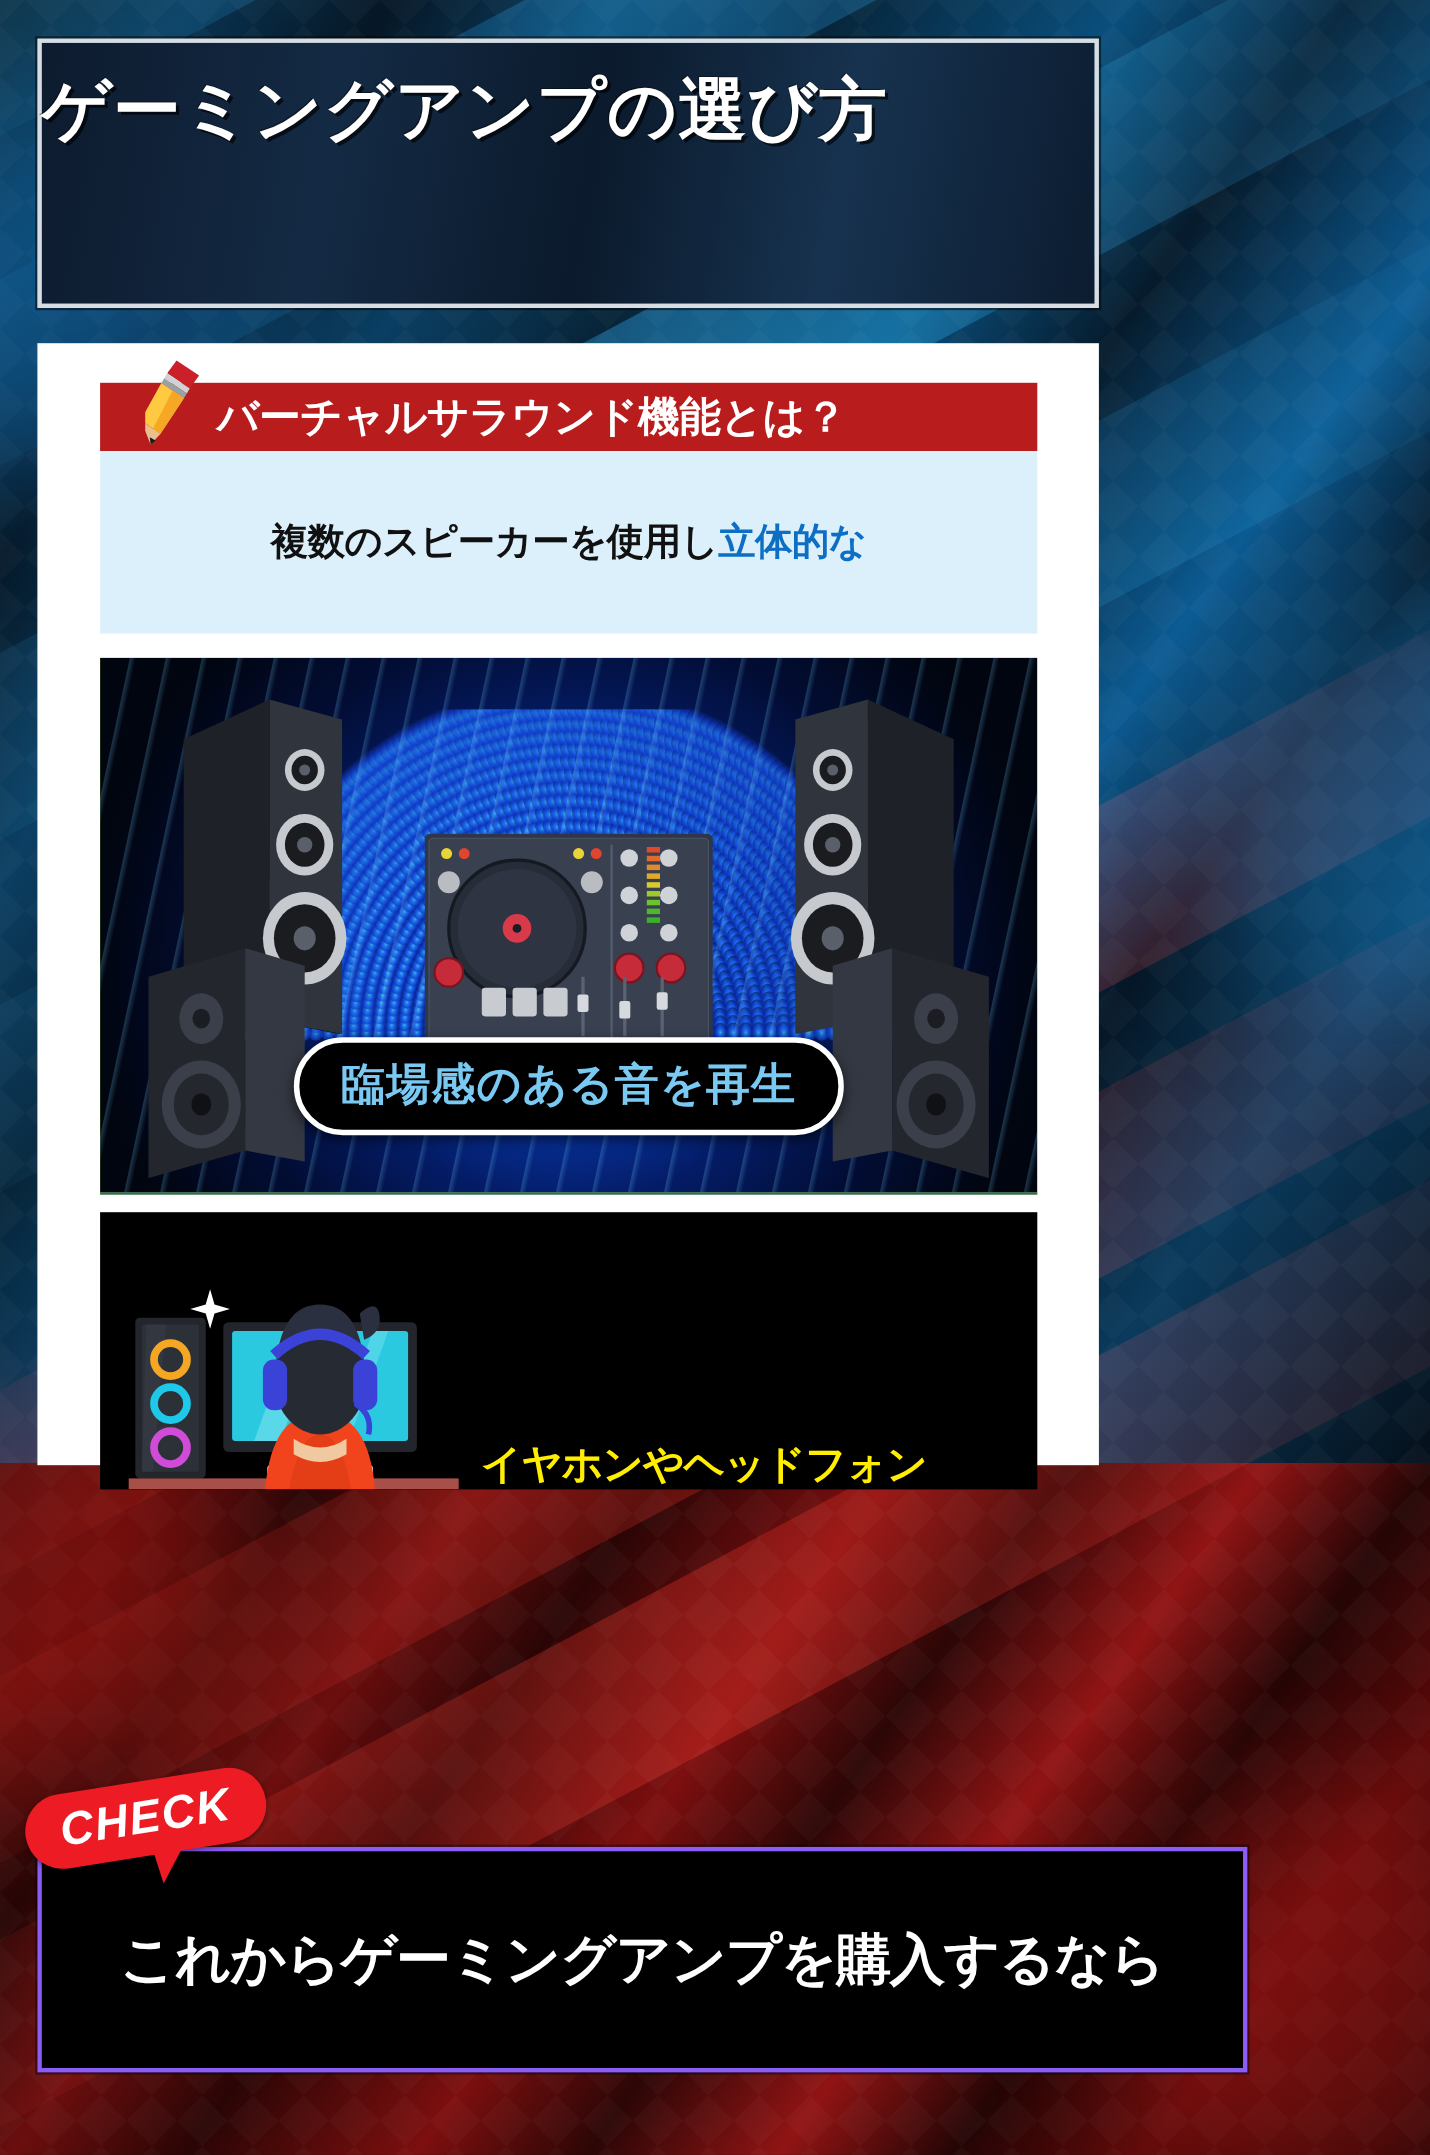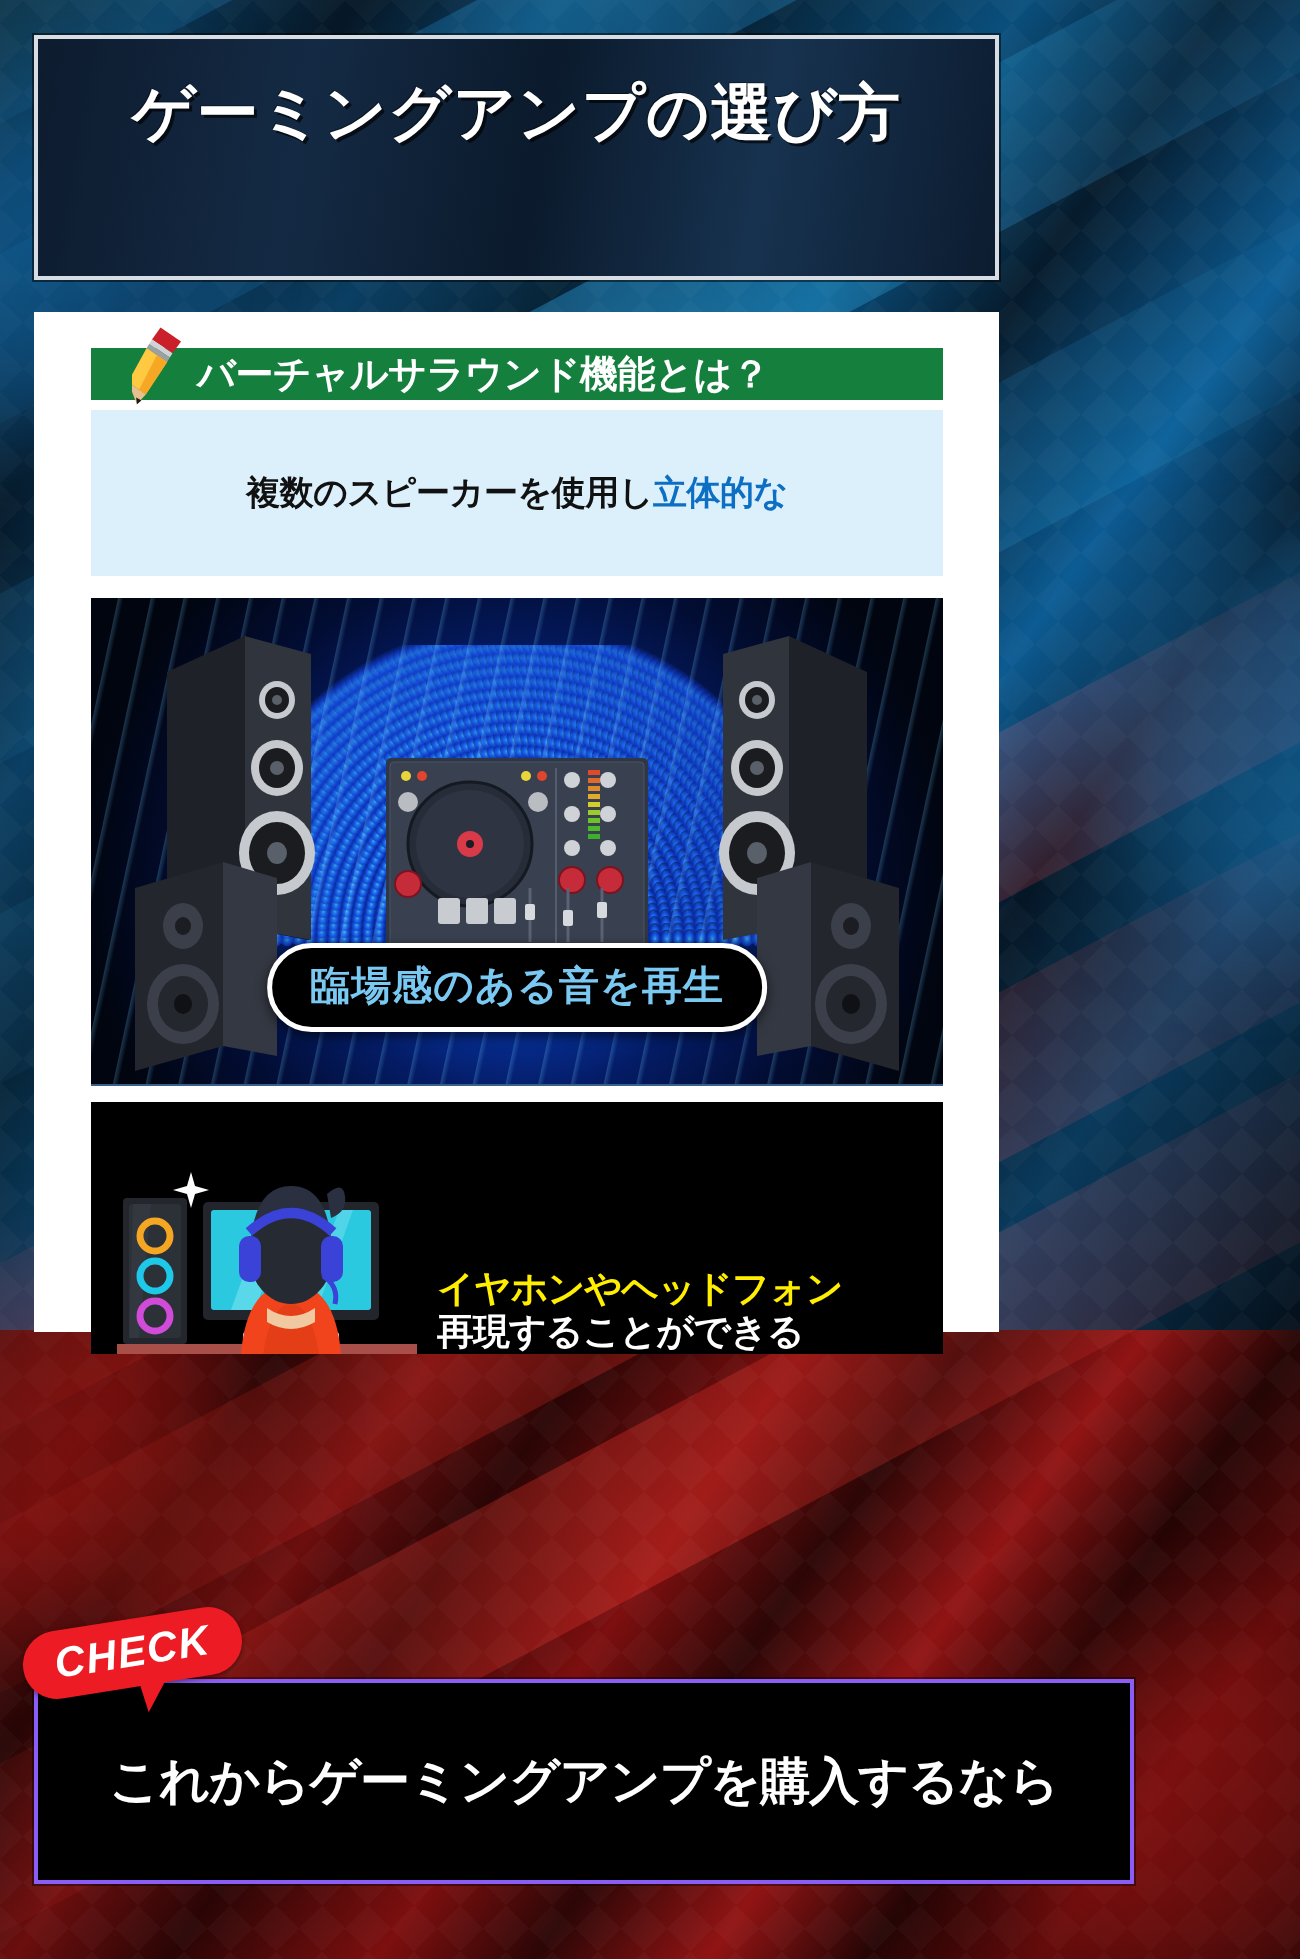--- a/index.html
+++ b/index.html
@@ -49,22 +49,22 @@
   }
   .glow-blue { position:absolute; border-radius:50%; filter:blur(60px); }
 
   
   #header {
     position:absolute; left:34px; top:35px; width:965px; height:245px;
     z-index:5;
     border:4px solid #d8dde3;
     background:linear-gradient(100deg,#0d1b2e 0%,#142a44 28%,#0b1a2c 52%,#17324f 75%,#0c1c30 100%);
     box-shadow:0 0 0 2px rgba(0,0,0,.5);
-    display:flex; flex-direction:column; align-items:center;
-    padding-top:24px;
+    display:flex; flex-direction:column; align-items:flex-start;
+    padding-top:12px;
   }
   #header-title {
     color:#ffffff; font-size:62px; font-weight:bold; letter-spacing:1px;
     line-height:1.15; white-space:nowrap;
     text-shadow:3px 3px 0 rgba(0,0,0,.65), -1px -1px 0 rgba(0,0,0,.4);
     margin-top:14px;
   }
   #header-sub {
     margin-top:18px; width:888px; height:84px;
     background:linear-gradient(180deg,#ffffff 0%,#f2f2f2 38%,#c9c9c9 72%,#e8e8e8 100%);
@@ -78,22 +78,22 @@
   }
 
   
   #card {
     position:absolute; left:34px; top:312px; width:965px; height:1020px;
     background:#ffffff; z-index:5;
   }
 
   
   #banner {
-    position:absolute; left:57px; top:36px; width:852px; height:52px;
-    background:#15803d; display:flex; align-items:center;
+    position:absolute; left:57px; top:36px; width:852px; height:62px;
+    background:#b91c1c; display:flex; align-items:center;
   }
   #pencil-icon {
     position:absolute; left:41px; top:-22px; width:56px; height:88px;
   }
   #banner-text {
     color:#ffffff; font-size:38px; font-weight:bold; white-space:nowrap;
     margin-left:106px; letter-spacing:-0.5px;
   }
 
   
@@ -2254,21 +2254,20 @@
         <path d="M236 36 q16 -14 18 2 q2 16 -14 22 Z" fill="#2b3040"></path>
         <path d="M158 74 q42 -38 84 0" fill="none" stroke="#3b42d8" stroke-width="10"></path>
         <rect x="148" y="78" width="22" height="46" rx="10" fill="#3b42d8"></rect>
         <rect x="230" y="78" width="22" height="46" rx="10" fill="#3b42d8"></rect>
         <path d="M232 118 q16 10 12 28" fill="none" stroke="#3b42d8" stroke-width="5"></path>
         <path d="M176 150 q24 16 48 0 l0 14 q-24 14 -48 0 Z" fill="#f0c9a0"></path>
       </svg>
     </div>
     <div id="strip-text">
       <div class="stripline yl">イヤホンやヘッドフォン</div>
-      <div class="stripline wh">再現することができる</div>
     </div>
   </div>
 </div>
 
 <div id="check-badge">
   <div id="check-tail"></div>
   <div id="check-pill">
     <span>CHECK</span>
   </div>
 </div>

